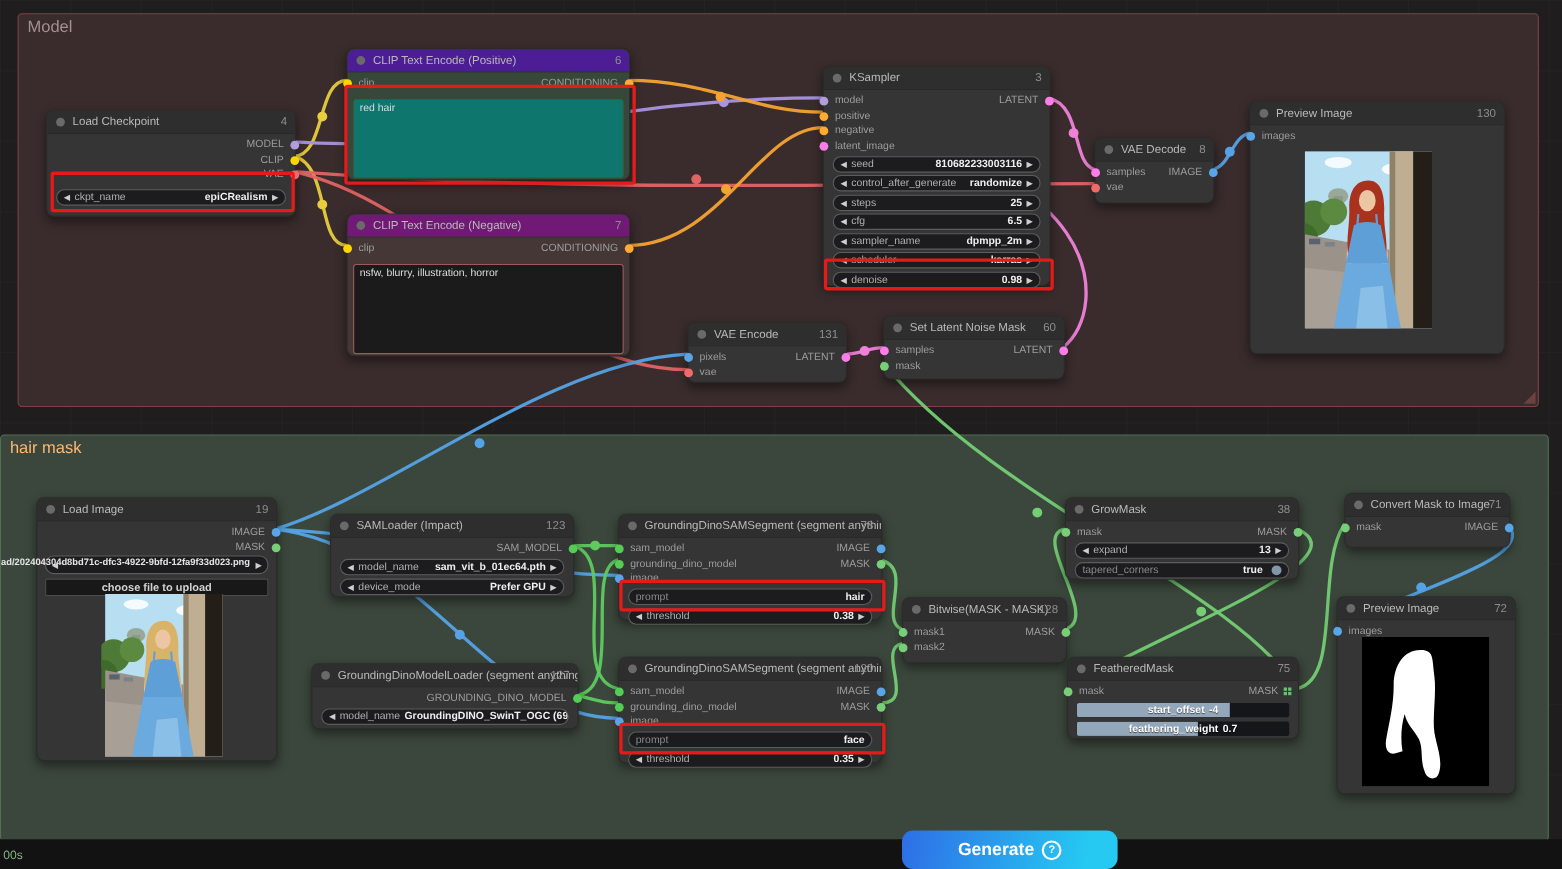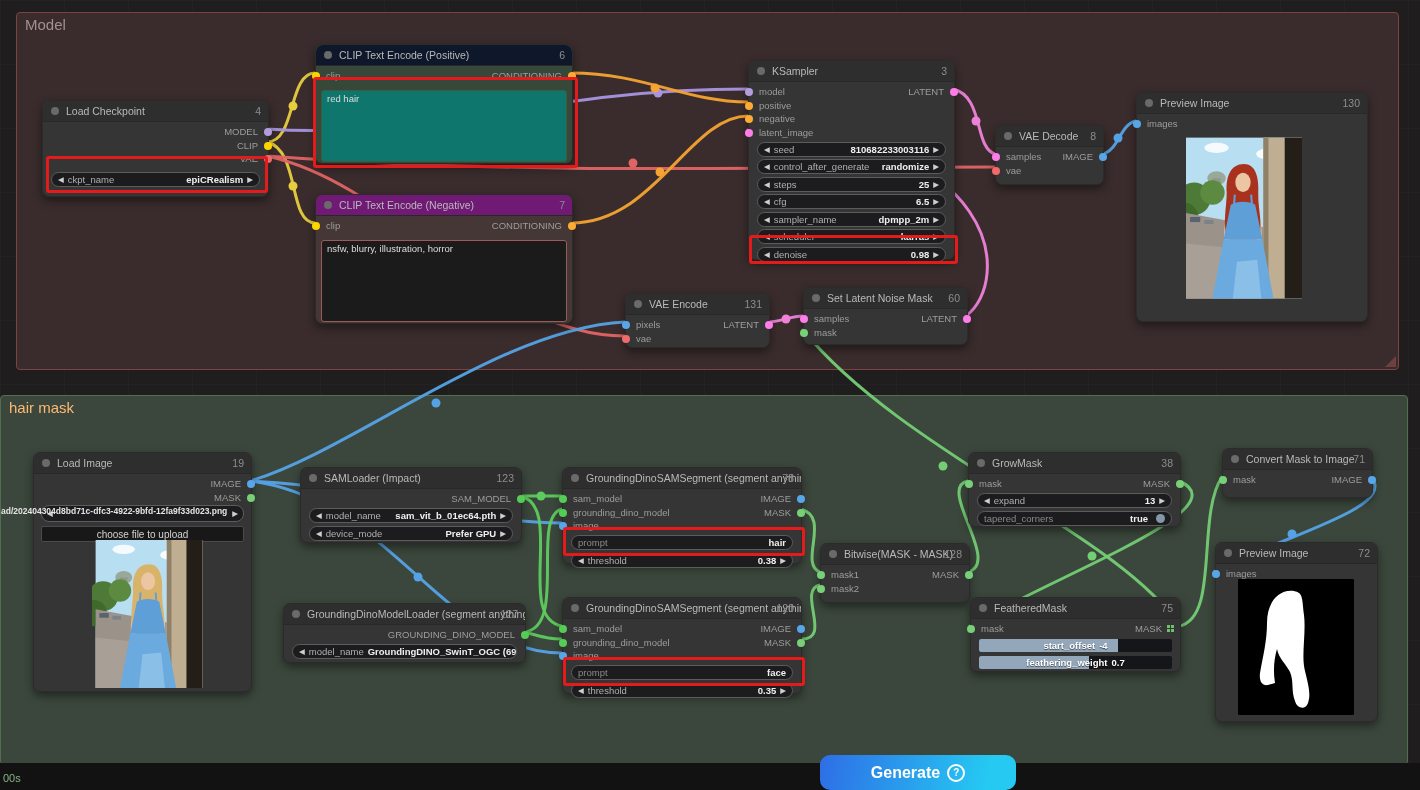--- a/index.html
+++ b/index.html
@@ -22,21 +22,21 @@
   svg.wires{position:absolute;left:0;top:0;z-index:2;pointer-events:none;}
   svg.wires path{fill:none;stroke-width:3;stroke-linecap:round;opacity:.95;}
 
   .node{position:absolute;background:#353535;border:1px solid #2b2b2b;border-radius:7px;
       box-shadow:0 4px 10px rgba(0,0,0,.45);z-index:3;color:#a8a8a8;font-size:10px;}
   .nhead{height:20px;display:flex;align-items:center;padding:0 8px;background:#2e2e2e;
       border-radius:7px 7px 0 0;border-bottom:1px solid #282828;position:relative;overflow:hidden;}
   .ndot{width:8px;height:8px;border-radius:50%;background:#6a6a6a;margin-right:7px;flex:0 0 auto;}
   .ntitle{color:#b9b9b9;font-size:10.5px;white-space:nowrap;}
   .nid{position:absolute;right:7px;top:4px;color:#8d8d8d;font-size:10.5px;}
-  .hd-green{background:#0f172a;}
+  .hd-green{background:#4c1d95;}
   .bd-green{background:#37473a;}
   .hd-red{background:#701a75;}
   .bd-red{background:#463737;}
   .slots{padding-top:3px;}
   .srow{height:13.5px;display:flex;align-items:center;padding:0 10px;position:relative;}
   .sin{display:flex;align-items:center;color:#9d9d9d;font-size:9.5px;}
   .sout{margin-left:auto;display:flex;align-items:center;color:#9d9d9d;font-size:9.5px;}
   .port{width:8px;height:8px;border-radius:50%;position:absolute;top:3px;}
   .pin{left:-4px;}
   .pout{right:-4px;}
@@ -47,21 +47,21 @@
   .wvalue{margin-left:auto;color:#efefef;font-weight:bold;}
   .wlabel-dim{color:#8a8a8a;}
   .toggle-dot{width:9px;height:9px;border-radius:50%;background:#8396aa;margin-left:4px;flex:0 0 auto;}
   .grid-icon{width:3px;height:3px;background:#6cc06c;box-shadow:4px 0 #6cc06c,0 4px #6cc06c,4px 4px #6cc06c;
       margin-left:5px;margin-bottom:4px;}
   .ntext{margin:7px 5px 0;background:#1b1b1b;border:1px solid #3d5c3d;border-radius:3px;
       color:#ddd;font-size:9.5px;padding:2px 5px;white-space:pre-wrap;}
   .ntext-neg{border-color:#9c5a5a;height:76px;}
   .ntext-pos{height:66px;}
   .upload-btn{margin:4px 7px 0;height:14px;background:#181818;border:1px solid #4a4a4a;color:#d2d2d2;
-      font-size:10px;display:flex;align-items:center;justify-content:center;border-radius:2px;}
+      font-size:10px;display:flex;align-items:center;justify-content:center;border-radius:2px;font-weight:bold;}
   .thumb{position:absolute;overflow:hidden;border-radius:1px;}
   .filename-pill{position:absolute;height:15px;background:#1c1c1f;border:1px solid #5c5c5c;border-radius:8px;
       display:flex;align-items:center;justify-content:space-between;padding:0 5px;}
   .filename-overflow{position:absolute;left:1px;top:506px;font-size:8.5px;font-weight:bold;color:#e4e4e4;
       white-space:nowrap;z-index:4;}
   .slider{position:relative;height:13px;margin:3.5px 8px 0;background:#14161a;border-radius:2px;overflow:hidden;text-align:center;}
   .sfill{position:absolute;left:0;top:0;bottom:0;background:#93a7ba;}
   .sliderline{position:relative;display:flex;justify-content:center;gap:4px;font-size:9.5px;
       color:#fff;line-height:13px;font-weight:bold;text-shadow:0 1px 1px rgba(0,0,0,.6);}
   .annotation{position:absolute;border:3px solid #e51b1b;border-radius:3px;z-index:6;pointer-events:none;}

